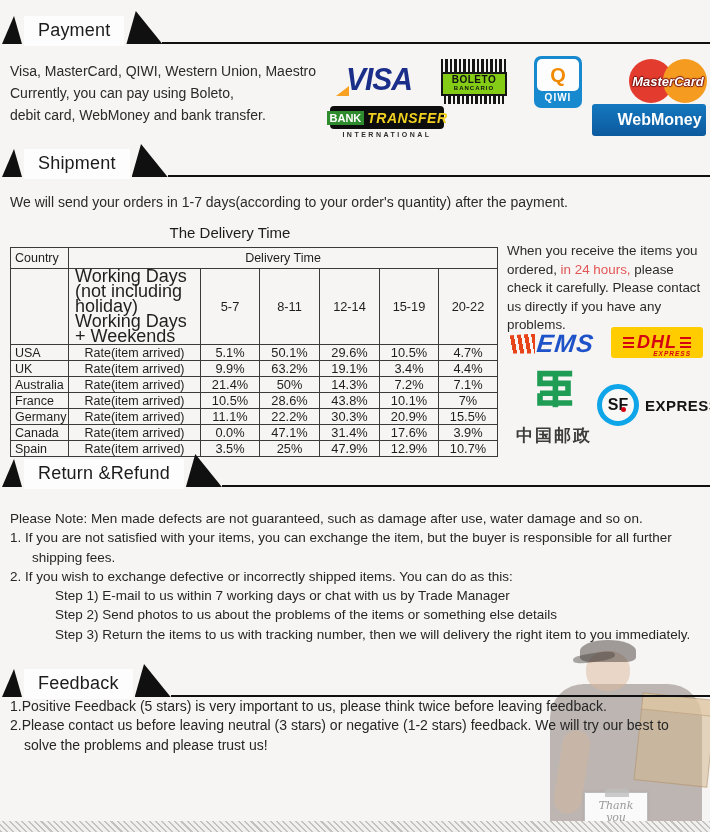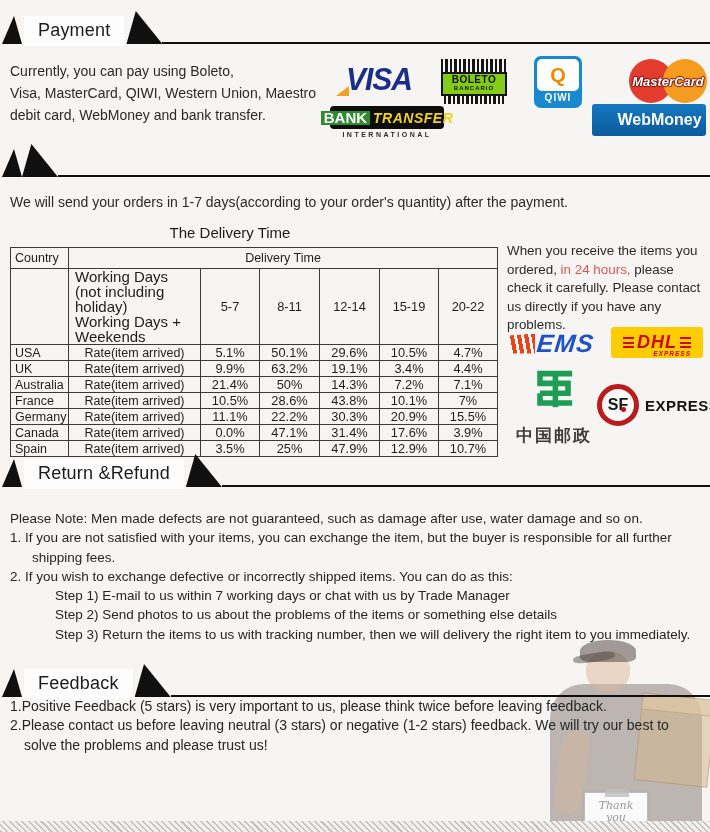--- a/index.html
+++ b/index.html
@@ -39,56 +39,56 @@
   .qiwi .qtop { width:100%; flex:1; background:#fdfdfd; border-radius:5px; display:flex; align-items:center; justify-content:center; }
   .qiwi .qletter { color:#f28a00; font-size:20px; font-weight:900; }
   .qiwi .qname { color:#fff; font-size:10px; font-weight:800; letter-spacing:1px; line-height:14px; }
   .mc { left:627px; top:58px; width:82px; height:46px; }
   .mc .c { position:absolute; width:44px; height:44px; border-radius:50%; top:1px; }
   .mc .c.red { left:2px; background:#e33b2e; }
   .mc .c.org { right:2px; background:#f49b20; }
   .mc .mtxt { position:relative; color:#fff; font-size:13px; font-weight:800; font-style:italic; text-shadow:0 1px 1px #7a1410, 0 -1px 1px #7a1410, 1px 0 1px #7a1410, -1px 0 1px #7a1410; }
   .bt { left:330px; top:105px; width:114px; height:34px; flex-direction:column; }
   .bt .btbar { width:100%; height:23px; background:#0d0d0d; border-radius:4px; display:flex; align-items:center; justify-content:center; gap:3px; }
-  .bt .bank { background:#2e8b2e; color:#fff; font-size:15px; font-weight:800; padding:1px 3px; line-height:12px; }
+  .bt .bank { background:#2e8b2e; color:#fff; font-size:11px; font-weight:800; padding:1px 3px; line-height:12px; }
   .bt .transfer { color:#f0d020; font-size:14px; font-weight:900; font-style:italic; letter-spacing:.5px; }
   .bt .intl { font-size:7px; font-weight:700; letter-spacing:2.5px; color:#2c2c2c; margin-top:2px; }
   .wu { left:459px; top:104px; width:110px; height:30px; background:#0d0d0d; }
   .wu .wutxt { color:#ffd700; font-weight:900; font-size:12.5px; line-height:12px; text-align:center; letter-spacing:1px; font-style:italic; }
   .wu .wubar { position:absolute; right:9px; top:5px; width:3px; height:20px; background:#ffd700; }
   .wm { left:592px; top:104px; width:114px; height:32px; background:linear-gradient(#1478bf,#0d5a9e); border-radius:3px; gap:7px;padding-left:28px; }
   .wm .wmtxt { color:#fff; font-size:16px; font-weight:700; }
 
   
   table.dt { position:absolute; left:10px; top:247px; width:487px; border-collapse:collapse; table-layout:fixed; font-size:12.5px; color:#1e1e1e; }
   table.dt td { border:1px solid #3a3a3a; text-align:center; padding:0 2px; height:16px; }
   table.dt tr.h1 td { height:21px; }
   table.dt tr.h2 td { height:52px; }
   table.dt td.cty { text-align:left; padding-left:4px; }
-  table.dt td.wd { text-align:left; padding-left:6px; font-size:15px; }
+  table.dt td.wd { text-align:left; padding-left:6px; font-size:18px; }
   table.dt td.wd div { line-height:15px; }
   table.dt td.num { font-size:12.8px; }
   .tbl-title { position:absolute; left:80px; top:224px; width:300px; text-align:center; font-size:15px; color:#1c1c1c; }
 
   
   .notice { position:absolute; left:507px; top:242px; width:202px; font-size:13.4px; line-height:18.6px; color:#2b2b2b; }
   .red { color:#e25555; }
 
   .carrier { position:absolute; display:flex; align-items:center; }
   .ems { left:507px; top:329px; }
   .ems-wing { width:28px; height:20px; margin-right:2px; background:repeating-linear-gradient(-100deg,#e8441a 0 4px,rgba(0,0,0,0) 4px 7px); clip-path:polygon(0 10%,100% 0,100% 100%,22% 100%); }
   .ems-txt { font-size:25px; font-weight:900; font-style:italic; color:#1e52c8; letter-spacing:1px; transform:skewX(-6deg); }
   .dhl { left:611px; top:327px; width:92px; height:31px; background:#ffcc00; border-radius:3px; justify-content:center; position:absolute; }
   .dhl-lines { width:11px; height:11px; background:repeating-linear-gradient(#d40511 0 2px,rgba(0,0,0,0) 2px 4.5px); }
   .dhl-txt { font-size:18px; font-weight:900; font-style:italic; color:#d40511; letter-spacing:1px; margin:0 3px; }
   .dhl-sub { position:absolute; right:12px; bottom:1px; font-size:6.5px; font-weight:700; font-style:italic; color:#d40511; letter-spacing:1px; }
   .cnpost { left:516px; top:368px; flex-direction:column; }
   .cnpost-name { font-size:17px; font-weight:700; color:#3c3c3c; letter-spacing:2px; margin-top:14px; font-family:"DejaVu Sans", sans-serif; }
   .sf { left:597px; top:384px; }
-  .sf-ring { width:42px; height:42px; border:5px solid #b91c1c; border-radius:50%; display:flex; align-items:center; justify-content:center; position:relative; background:#f8f8f7; }
+  .sf-ring { width:42px; height:42px; border:5px solid #0ea5e9; border-radius:50%; display:flex; align-items:center; justify-content:center; position:relative; background:#f8f8f7; }
   .sf-ring .sftxt { font-size:16px; font-weight:900; color:#141414; letter-spacing:0; }
   .sf-ring .dot { position:absolute; right:8px; top:18px; width:5px; height:5px; border-radius:50%; background:#d40511; }
   .sf-sub { font-size:15px; font-weight:800; color:#141414; margin-left:6px; letter-spacing:.5px; }
 
   
   .man { position:absolute; left:540px; top:638px; width:170px; height:186px; }
   .man .cap { position:absolute; left:40px; top:2px; width:56px; height:22px; background:rgba(72,64,60,.5); border-radius:50% 50% 20% 20%; }
   .man .brim { position:absolute; left:33px; top:15px; width:42px; height:9px; background:rgba(72,64,60,.45); border-radius:40%; transform:rotate(-8deg); }
   .man .face { position:absolute; left:46px; top:13px; width:44px; height:40px; background:rgba(219,184,153,.5); border-radius:46%; }
   .man .torso { position:absolute; left:10px; top:46px; width:152px; height:140px; background:rgba(108,94,87,.42); border-radius:34px 34px 0 0; }
@@ -128,22 +128,22 @@
   </div>
 
   <div class="sec" style="top:10px;">
     <span class="arr arr-l"></span>
     <span class="lbl">Payment</span>
     <span class="arr arr-r"></span>
     <span class="hline"></span>
   </div>
 
   <div class="para" style="left:10px; top:60px; width:318px;">
+    <div>Visa, MasterCard, QIWI, Western Union, Maestro</div>
     <div>Currently, you can pay using Boleto,</div>
-    <div>Visa, MasterCard, QIWI, Western Union, Maestro</div>
     <div>debit card, WebMoney and bank transfer.</div>
   </div>
 
   <div class="logo visa">
     <span class="vflag"></span>
     <span class="vtxt">VISA</span>
   </div>
 
   <div class="logo boleto">
     <div class="bars"></div>
@@ -184,20 +184,21 @@
         <ellipse cx="11" cy="11" rx="3.8" ry="8.5"></ellipse>
         <line x1="2.5" y1="11" x2="19.5" y2="11"></line>
         <line x1="4" y1="6" x2="18" y2="6"></line>
         <line x1="4" y1="16" x2="18" y2="16"></line>
       </g>
     </svg>
   </div>
 
   <div class="sec" style="top:143px;">
     <span class="arr arr-l"></span>
+    <span class="lbl">Shipment</span>
     <span class="arr arr-r"></span>
     <span class="hline"></span>
   </div>
 
   <div class="para" style="left:10px; top:191px; width:690px;">
     <div>We will send your orders in 1-7 days(according to your order's quantity) after the payment.</div>
   </div>
 
   <div class="tbl-title">The Delivery Time</div>
 

